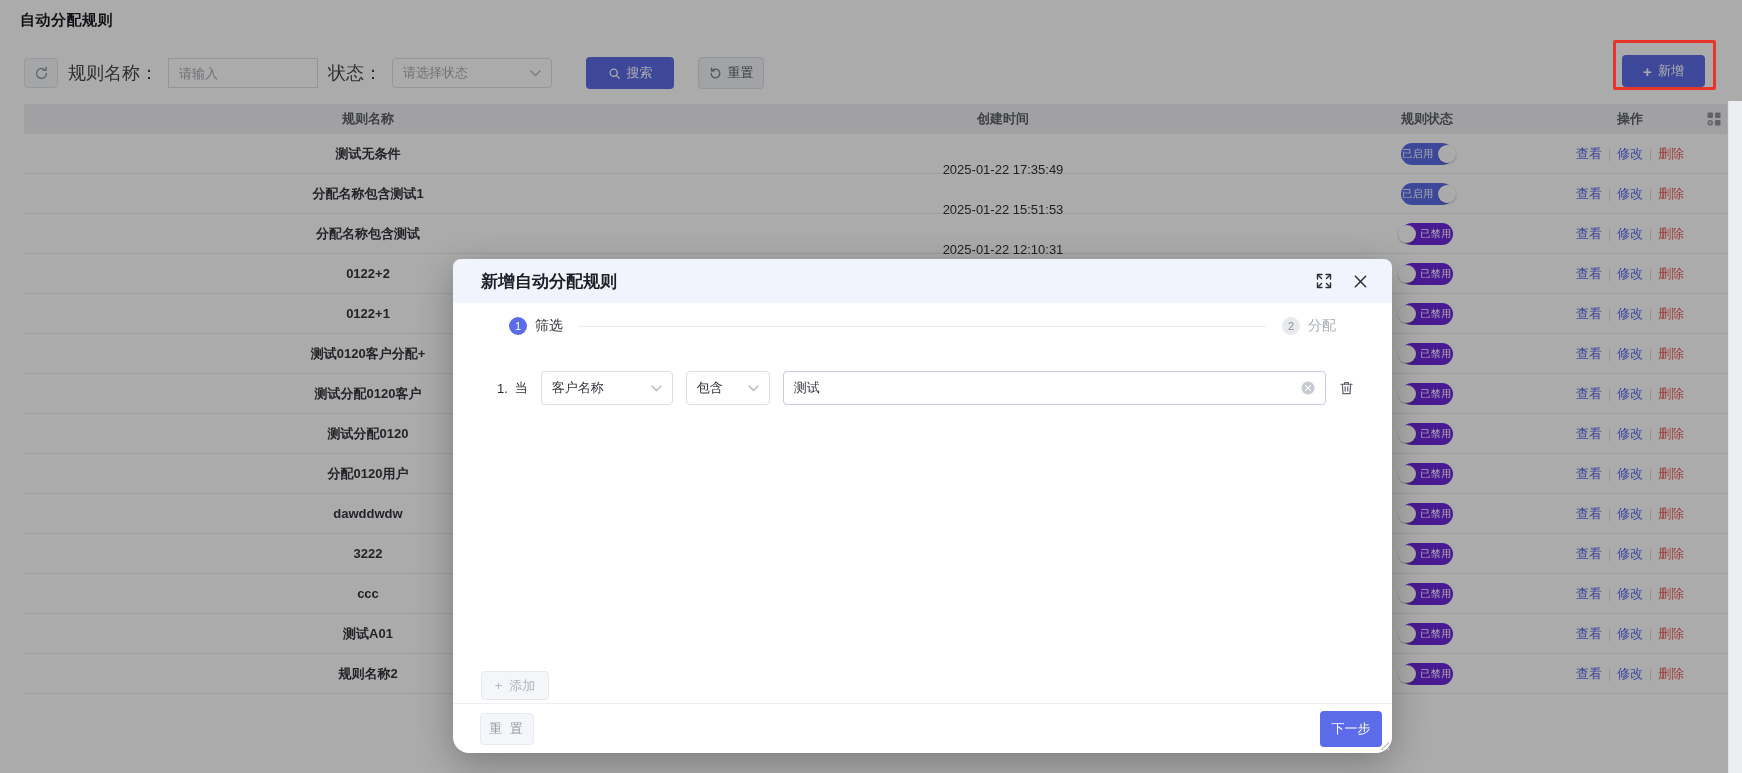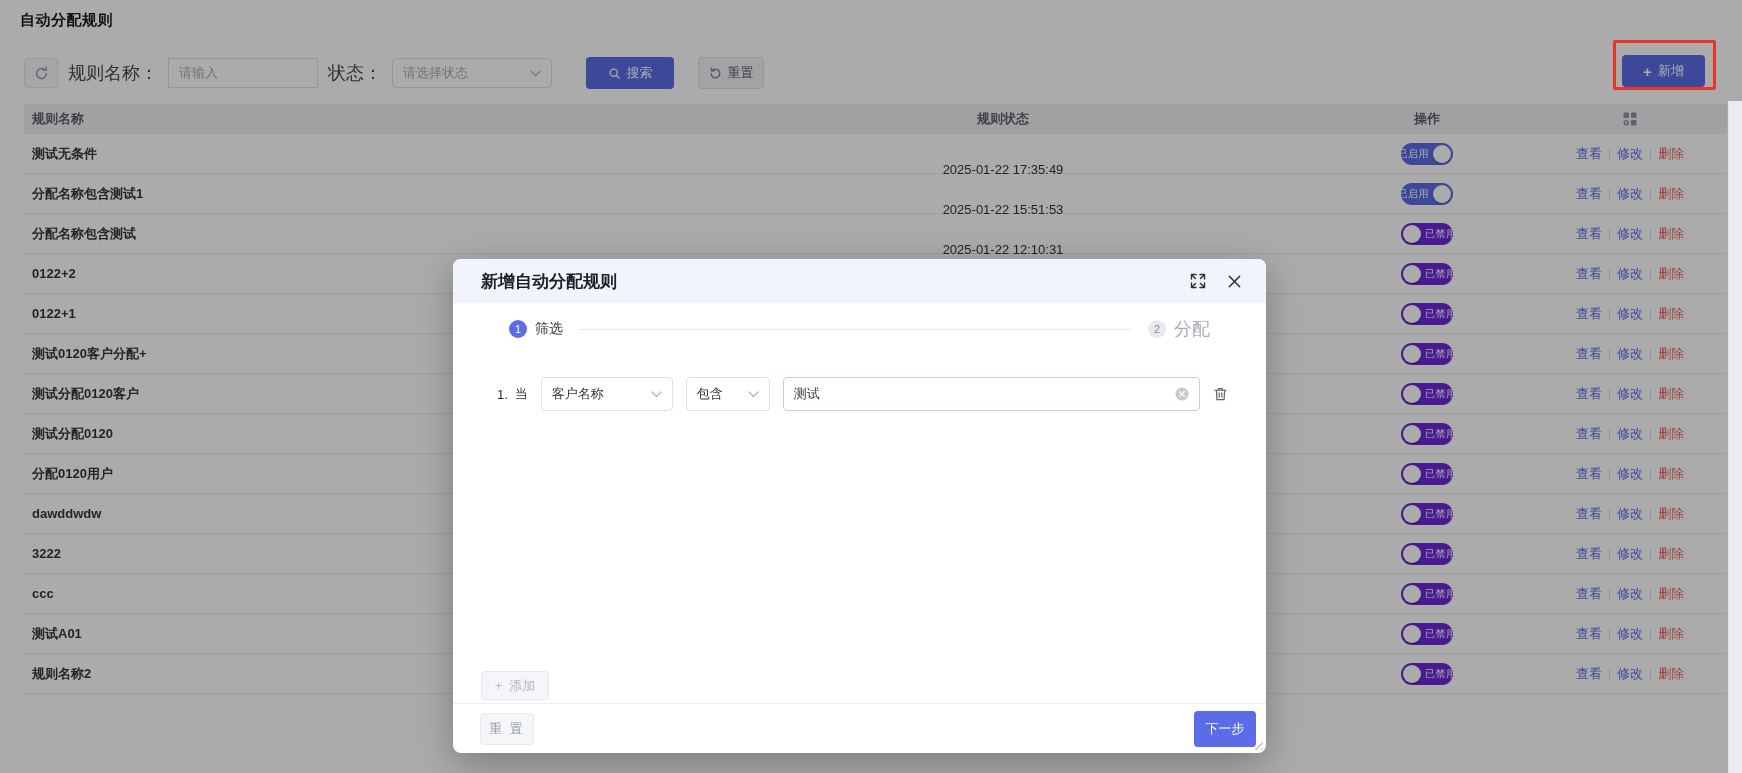--- a/index.html
+++ b/index.html
@@ -17,78 +17,78 @@
   }
   
   .page-header{height:40px;display:flex;align-items:center;padding:0 20px;background:#fff;}
   .page-title{font-size:15px;font-weight:bold;color:#17191d;letter-spacing:.5px;}
   
   .toolbar{margin:10px 24px 0;height:46px;display:flex;align-items:center;gap:10px;}
   .icon-btn{width:34px;height:30px;border:1px solid #e3e5eb;border-radius:4px;background:#f7f8fa;
     display:flex;align-items:center;justify-content:center;cursor:pointer;}
   .flabel{font-size:18px;color:#44474d;white-space:nowrap;}
   .tb-input{width:150px;height:30px;border:1px solid #dcdfe6;border-radius:0;background:#fff;
-    font-size:13px;color:#33363c;padding:0 10px;font-family:Liberation Serif, serif;outline:none;}
+    font-size:13px;color:#33363c;padding:0 10px;font-family:Liberation Sans, sans-serif;outline:none;}
   .tb-input::placeholder{color:#a8abb2;}
   .select{height:30px;border:1px solid #dcdfe6;border-radius:4px;background:#fff;display:flex;
     align-items:center;padding:0 10px;font-size:13px;cursor:pointer;}
   .select .ph{color:#a8abb2;flex:1;}
   .select .val{color:#33363c;flex:1;}
   .select svg{flex:none;margin-left:8px;}
   .status-select{width:160px;}
   .btn{display:inline-flex;align-items:center;justify-content:center;gap:6px;border:none;
     border-radius:4px;font-size:13px;cursor:pointer;font-family:inherit;white-space:nowrap;}
   .btn.primary{background:var(--primary);color:#fff;}
   .btn.plain{background:#f2f3f7;color:#55585e;border:1px solid #dcdfe6;}
   .search-btn{width:88px;height:32px;margin-left:24px;}
   .reset-btn{width:66px;height:32px;margin-left:14px;}
   .add-btn{position:absolute;left:1622px;top:55px;width:83px;height:32px;z-index:1;}
   .add-btn .plus{font-size:15px;font-weight:bold;line-height:1;}
   
   .table{margin:8px 0 0 24px;width:1703px;}
   .thead,.trow{display:grid;grid-template-columns:688px 582px 266px 140px 27px;align-items:center;}
   .thead{height:30px;background:#f0f1f4;font-size:13px;font-weight:bold;color:#5c6066;}
   .cell{padding:0 8px;overflow:hidden;white-space:nowrap;}
-  .cell.name{text-align:left;}
+  .cell.name{text-align:center;}
   .cell.time,.cell.status,.cell.actions{text-align:center;}
   .cell.iconcol{display:flex;justify-content:center;align-items:center;padding:0;}
   .trow{height:40px;border-bottom:1px solid #eaecf0;background:#fff;}
   .trow .cell.name{font-size:13px;font-weight:bold;color:#33363c;}
   .trow .cell.time{font-size:13px;font-weight:500;color:#2f3338;margin-top:32px;}
   .toggle{width:52px;height:22px;border-radius:11px;display:inline-flex;align-items:center;
-    justify-content:flex-end;padding:0 2px;cursor:pointer;vertical-align:middle;}
+    justify-content:center;padding:0 2px;cursor:pointer;vertical-align:middle;}
   .toggle.on{background:var(--primary);}
   .toggle.off{background:#6d28d9;flex-direction:row-reverse;}
   .toggle .tlabel{font-size:10px;color:#fff;padding:0 4px;letter-spacing:.5px;}
   .toggle .knob{width:18px;height:18px;border-radius:50%;background:#fff;flex:none;
     box-shadow:0 1px 2px rgba(0,0,0,.25);}
   .actions a{font-size:13px;font-weight:500;color:var(--primary);text-decoration:none;cursor:pointer;}
   .actions a.danger{color:var(--danger);}
   .actions .sep{color:#d9dce2;margin:0 6px;font-size:12px;}
   
   .overlay{position:absolute;inset:0;background:rgba(0,0,0,.33);z-index:10;}
   .scrollbar{position:absolute;right:0;top:101px;width:14px;height:672px;background:#ebedf1;
     border-left:1px solid #dfe1e6;z-index:20;}
   
-  .modal{position:absolute;left:453px;top:259px;width:813px;height:494px;background:#fff;
-    border-radius:8px;box-shadow:0 10px 36px rgba(0,0,0,.28);z-index:30;}
+  .modal{position:absolute;left:453px;top:259px;width:939px;height:494px;background:#fff;
+    border-radius:16px;box-shadow:0 10px 36px rgba(0,0,0,.28);z-index:30;}
   .modal-header{height:44px;background:#f1f4fd;border-radius:8px 8px 0 0;display:flex;
     align-items:center;padding:0 20px 0 28px;}
   .mtitle{font-size:17px;font-weight:bold;color:#1c1f24;flex:1;}
   .micon{width:24px;height:24px;display:flex;align-items:center;justify-content:center;
     cursor:pointer;margin-left:12px;color:#2b2e33;}
   .modal-body{position:relative;height:400px;}
   .steps{display:flex;align-items:center;padding:14px 56px 0;}
   .scircle{width:18px;height:18px;border-radius:50%;display:inline-flex;align-items:center;
     justify-content:center;font-size:11px;flex:none;}
   .step{display:flex;align-items:center;gap:8px;}
   .step.active .scircle{background:var(--primary);color:#fff;}
   .step.active .slabel{font-size:14px;color:#303339;}
   .step.next .scircle{background:#e8eaee;color:#8a8e98;}
-  .step.next .slabel{font-size:18px;color:#a9adb6;}
+  .step.next .slabel{font-size:14px;color:#a9adb6;}
   .sline{flex:1;height:1px;background:#e8eaf2;margin:0 16px;}
   .cond-row{display:flex;align-items:center;gap:13px;margin:36px 38px 0 44px;}
   .cindex{font-size:13px;color:#2c2f35;}
   .cwhen{font-size:13px;color:#2c2f35;margin-left:-6px;}
   .field-select{width:132px;height:34px;justify-content:center;}
   .operator-select{width:84px;height:34px;}
   .keyword-wrap{flex:1;height:34px;border:1px solid #c5cbf0;border-radius:4px;background:#fff;
     display:flex;align-items:center;padding:0 10px;}
   .keyword-input{flex:1;border:none;outline:none;font-size:13px;color:#33363c;font-family:inherit;background:transparent;}
   .clear-icon{flex:none;cursor:pointer;display:flex;}
@@ -157,20 +157,21 @@
   </div>
 
   <button class="btn primary add-btn">
     <span class="plus">+</span>
     <span>新增</span>
   </button>
 
   <div class="table">
     <div class="thead">
       <div class="cell name">规则名称</div>
+      <div class="cell time">创建时间</div>
       <div class="cell status">规则状态</div>
       <div class="cell actions">操作</div>
       <div class="cell iconcol">
         <svg width="16" height="16" viewBox="0 0 16 16">
           <rect x="1.5" y="1.5" width="5.5" height="5.5" rx="1" fill="#8f939b"></rect>
           <rect x="9" y="1.5" width="5.5" height="5.5" rx="1" fill="#8f939b"></rect>
           <rect x="9" y="9" width="5.5" height="5.5" rx="1" fill="#8f939b"></rect>
           <circle cx="4.2" cy="11.8" r="2.1" fill="none" stroke="#8f939b" stroke-width="1.3"></circle>
           <circle cx="4.2" cy="11.8" r="0.7" fill="#8f939b"></circle>
         </svg>

